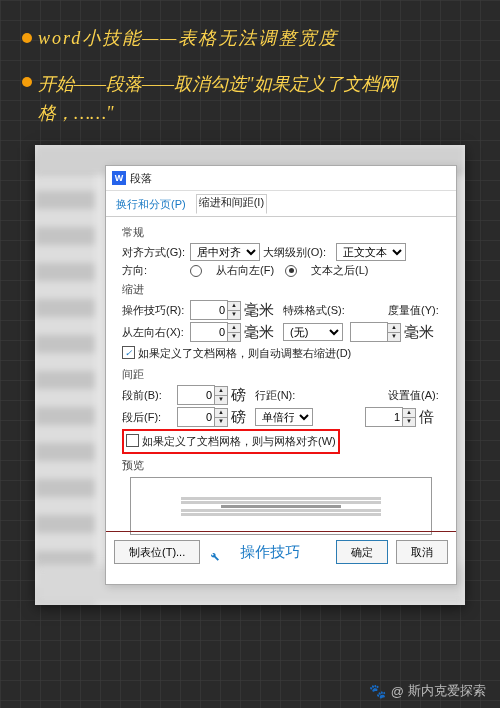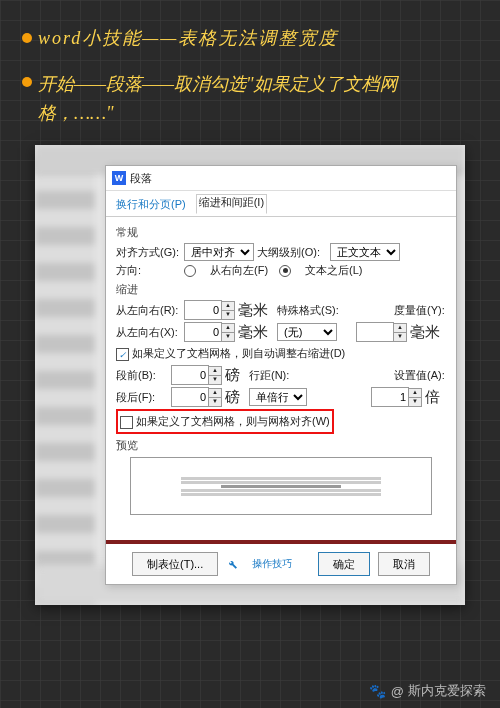--- a/index.html
+++ b/index.html
@@ -11,45 +11,45 @@
 .photo{position:absolute;left:35px;top:145px;width:430px;height:460px;background:#e5e5e5;box-shadow:0 3px 12px rgba(0,0,0,.5);overflow:hidden}
 .blur-l{position:absolute;left:0;top:0;width:60px;height:100%;background:repeating-linear-gradient(0deg,#c4c4c4 0 18px,#ddd 18px 36px);filter:blur(3px)}
 .blur-t{position:absolute;left:0;top:0;width:100%;height:30px;background:#d0d0d0;filter:blur(3px)}
 .blur-b{position:absolute;left:0;bottom:0;width:100%;height:40px;background:#d8d8d8;filter:blur(4px)}
 .dlg{position:absolute;left:70px;top:20px;width:350px;height:418px;background:#fff;border:1px solid #aaa;font-size:11px;color:#222;box-shadow:2px 2px 8px rgba(0,0,0,.15)}
 .dlg-title{height:24px;line-height:24px;padding-left:6px;background:#fff;border-bottom:1px solid #ddd;display:flex;align-items:center;gap:4px}
 .wicon{width:14px;height:14px;background:#2563eb;color:#fff;font-size:9px;display:flex;align-items:center;justify-content:center;font-weight:bold}
 .tabs{display:flex;border-bottom:1px solid #ccc;margin-top:2px}
 .tab{padding:4px 10px;font-size:11px;color:#1a7ac5;cursor:pointer}
 .tab.sel{border:1px solid #ccc;border-bottom:1px solid #fff;background:#fff;color:#222;position:relative;top:1px}
-.body{padding:4px 10px}
+.body{padding:4px 16px}
 .sect{font-size:11px;color:#444;margin:4px 0 3px}
 .row{display:flex;align-items:center;margin:2px 0;gap:3px}
 .lbl{font-size:11px;min-width:65px}
 .lbl2{font-size:11px;min-width:52px}
 select,.sel{height:18px;font-size:11px;border:1px solid #999;background:#fff;padding:0 2px}
 .spin{display:inline-flex;align-items:center}
 .spin input{width:32px;height:16px;text-align:right;border:1px solid #999;font-size:11px;padding-right:2px}
 .sbtn{display:flex;flex-direction:column;border:1px solid #999;border-left:none}
 .sbtn div{width:12px;height:8px;font-size:6px;text-align:center;line-height:7px;background:#eee;cursor:pointer}
 .sbtn div:first-child{border-bottom:1px solid #999}
 .unit{font-size:15px;margin-right:6px}
 .radio{display:inline-flex;align-items:center;gap:14px;margin-right:8px;font-size:11px}
 .radio i{width:10px;height:10px;border:1px solid #555;border-radius:50%;display:inline-flex;align-items:center;justify-content:center}
 .radio.on i::after{content:"";width:5px;height:5px;background:#333;border-radius:50%}
-.chk{display:inline-flex;align-items:flex-end;gap:3px;font-size:11px;margin:2px 0}
+.chk{display:inline-flex;align-items:flex-start;gap:3px;font-size:11px;margin:2px 0}
 .chk i{width:11px;height:11px;border:1px solid #555;display:inline-flex;align-items:center;justify-content:center;font-size:9px;color:#1a7ac5}
 .chk.on i::after{content:"✓"}
 .redbox{border:2px solid #e11;padding:1px 2px}
 .preview-box{margin:4px auto;width:300px;height:56px;border:1px solid #999;background:#fff;display:flex;flex-direction:column;align-items:center;justify-content:center;gap:1px}
 .pv-line{height:3px;background:#ccc;width:180px}
-.btnrow{position:absolute;left:0;bottom:0;width:100%;display:flex;align-items:center;padding:8px 26px;box-sizing:border-box;border-top:4px solid #7f1d1d;gap:8px}
+.btnrow{position:absolute;left:0;bottom:12px;width:100%;display:flex;align-items:center;padding:8px 8px;box-sizing:border-box;border-top:1px solid #7f1d1d;gap:8px}
 .btn{height:24px;padding:0 14px;border:1px solid #999;background:#f5f5f5;font-size:11px;cursor:pointer}
 .btn.primary{border:1px solid #2b7cb3;color:#111}
-.link{color:#1a7ac5;display:inline-flex;align-items:center;gap:14px;font-size:10px}
+.link{color:#1a7ac5;display:inline-flex;align-items:flex-end;gap:20px;font-size:15px}
 .link svg{width:12px;height:12px}
 .footer{position:absolute;right:14px;bottom:8px;color:#bbb;font-size:13px;display:flex;align-items:center;gap:4px}
 .paw{font-size:14px}
 </style>
 </head>
 <body>
 
 <div class="bullet-orange" id="b1"></div>
 <div class="note-title">word小技能——表格无法调整宽度</div>
 <div class="bullet-orange" id="b2"></div>
@@ -84,21 +84,21 @@
             <span>从右向左(F)</span>
           </span>
         <span class="radio on">
             <i></i>
             <span>文本之后(L)</span>
           </span>
       </div>
 
       <div class="sect">缩进</div>
       <div class="row">
-        <span class="lbl">从左向右(R):</span>
+        <span class="lbl">操作技巧(R):</span>
         <span class="spin">
             <input value="0" style="">
             <span class="sbtn">
               <div>▲</div>
               <div>▼</div>
             </span>
           </span>
         <span class="unit">毫米</span>
         <span class="lbl2">特殊格式(S):</span>
         <span style="flex:1"></span>
@@ -125,20 +125,21 @@
           </span>
         <span class="unit">毫米</span>
       </div>
       <div class="row">
         <span class="chk on">
             <i></i>
             <span>如果定义了文档网格，则自动调整右缩进(D)</span>
           </span>
       </div>
 
+      <div class="sect">间距</div>
       <div class="row">
         <span class="lbl2">段前(B):</span>
         <span class="spin">
             <input value="0" style="">
             <span class="sbtn">
               <div>▲</div>
               <div>▼</div>
             </span>
           </span>
         <span class="unit">磅</span>

